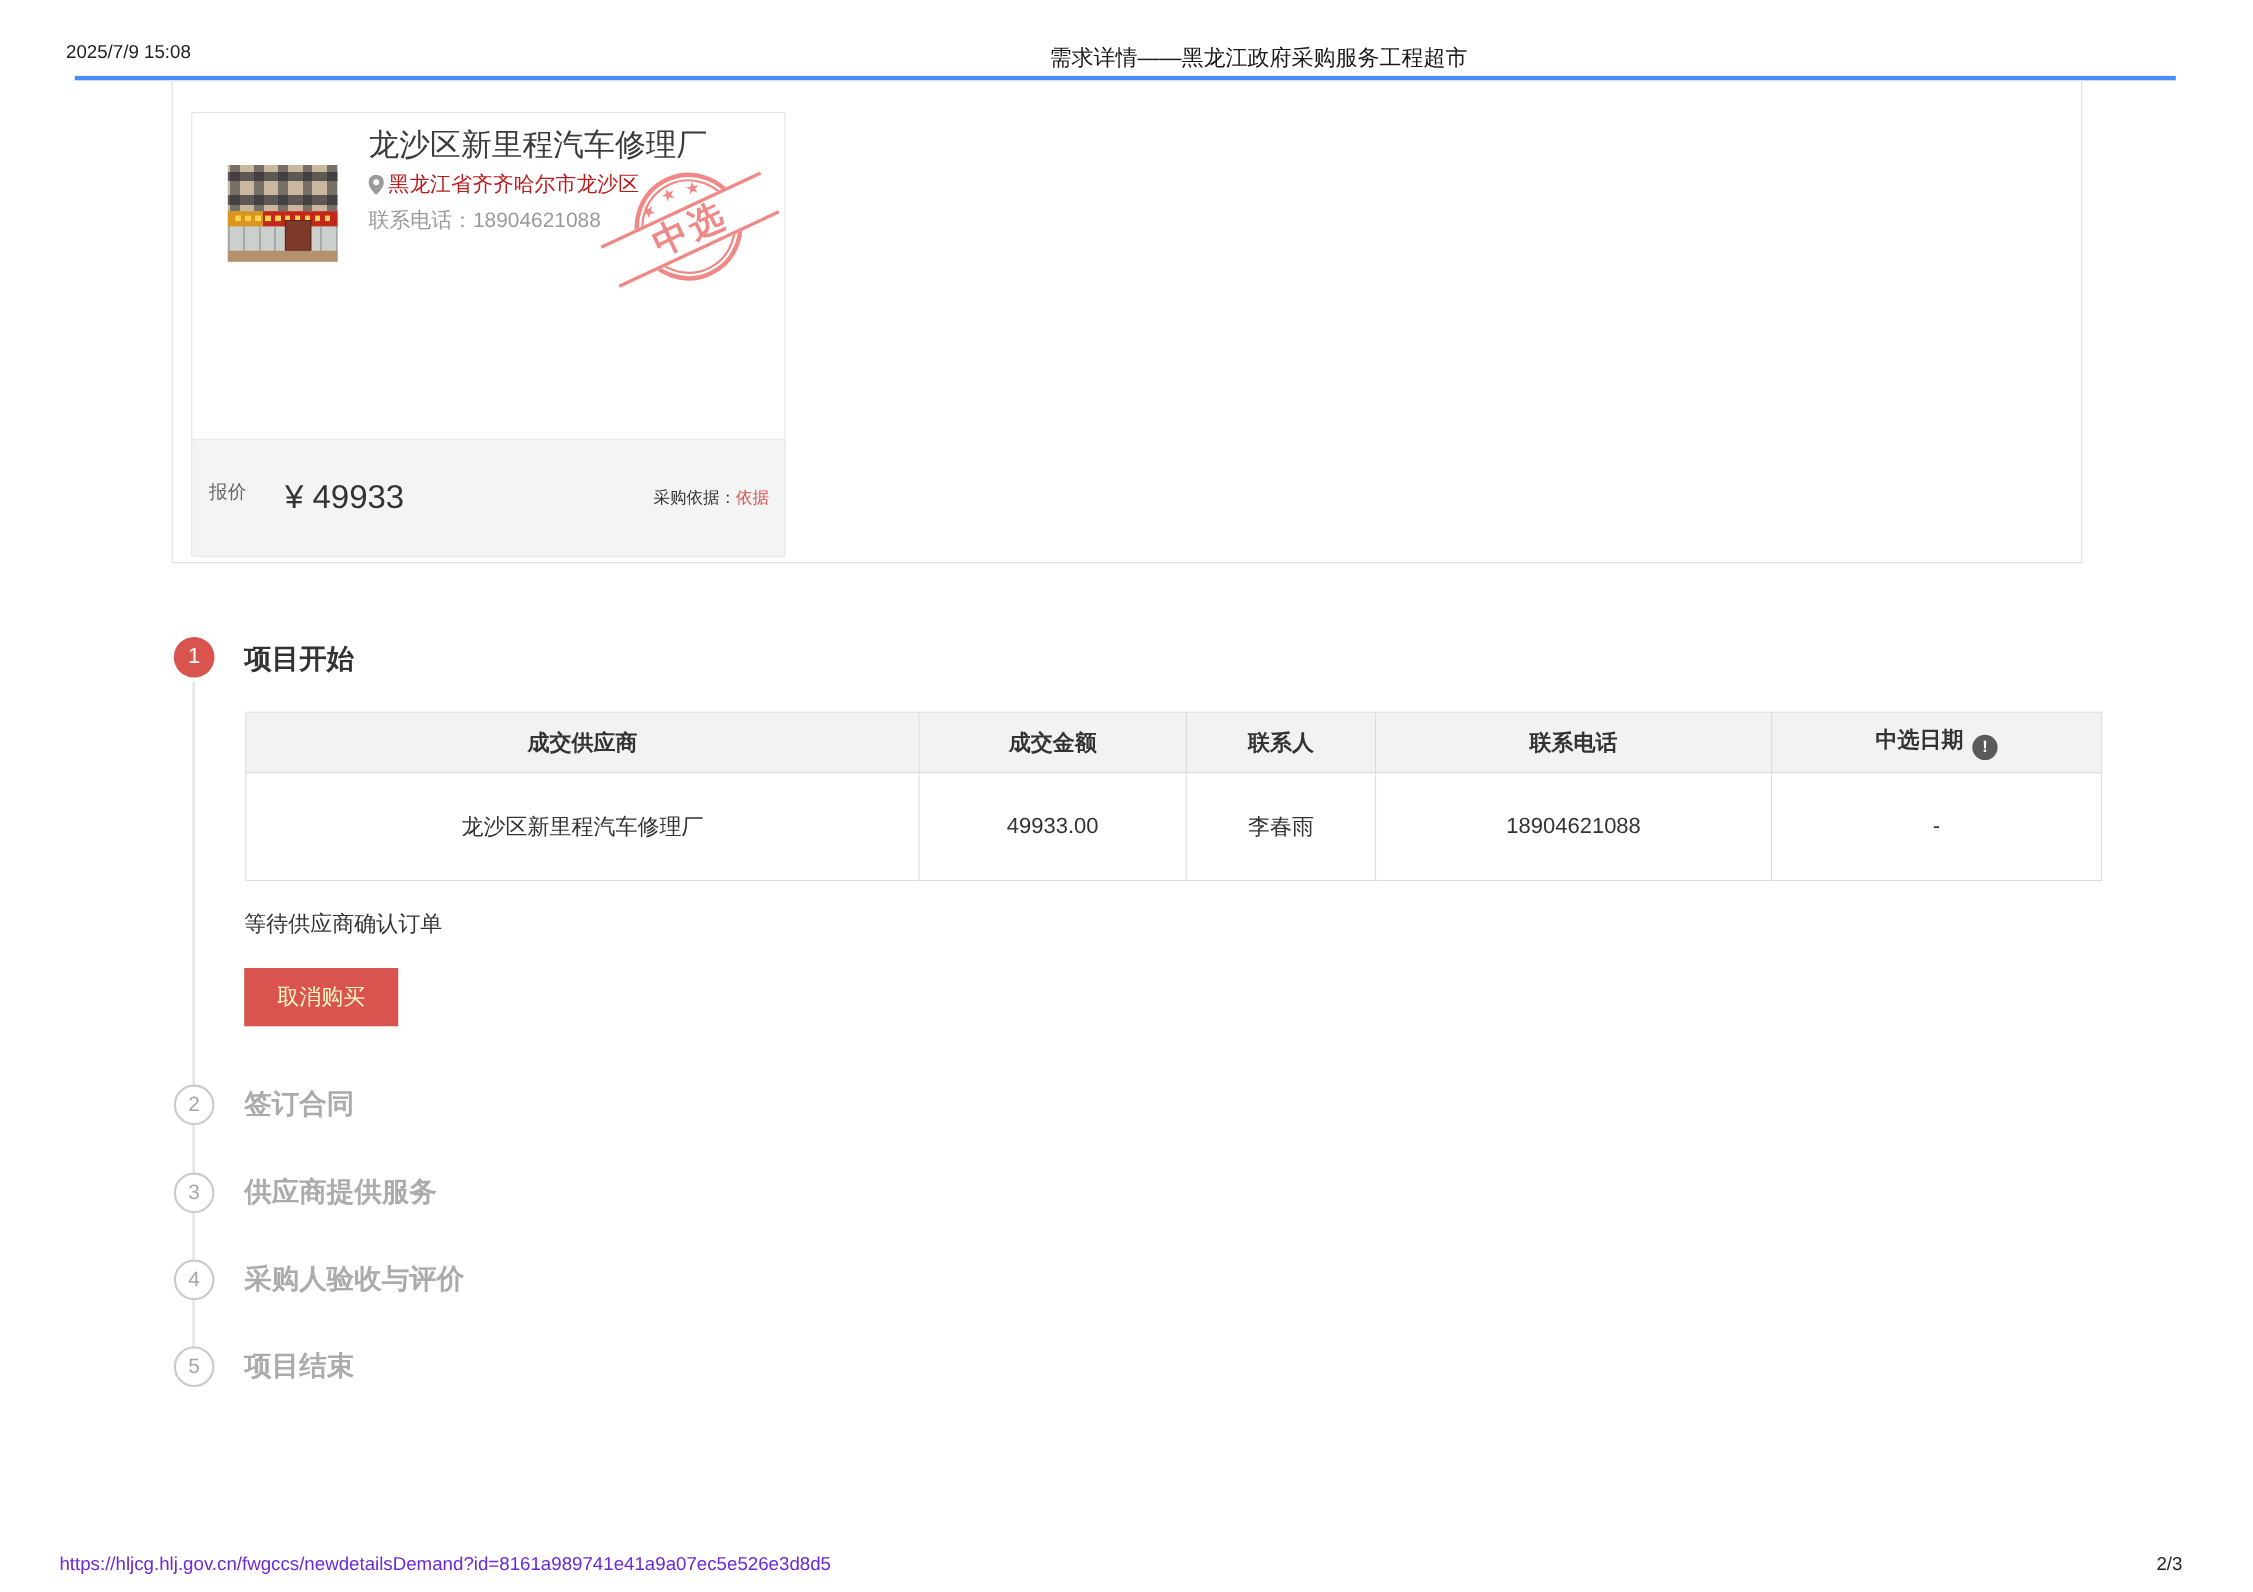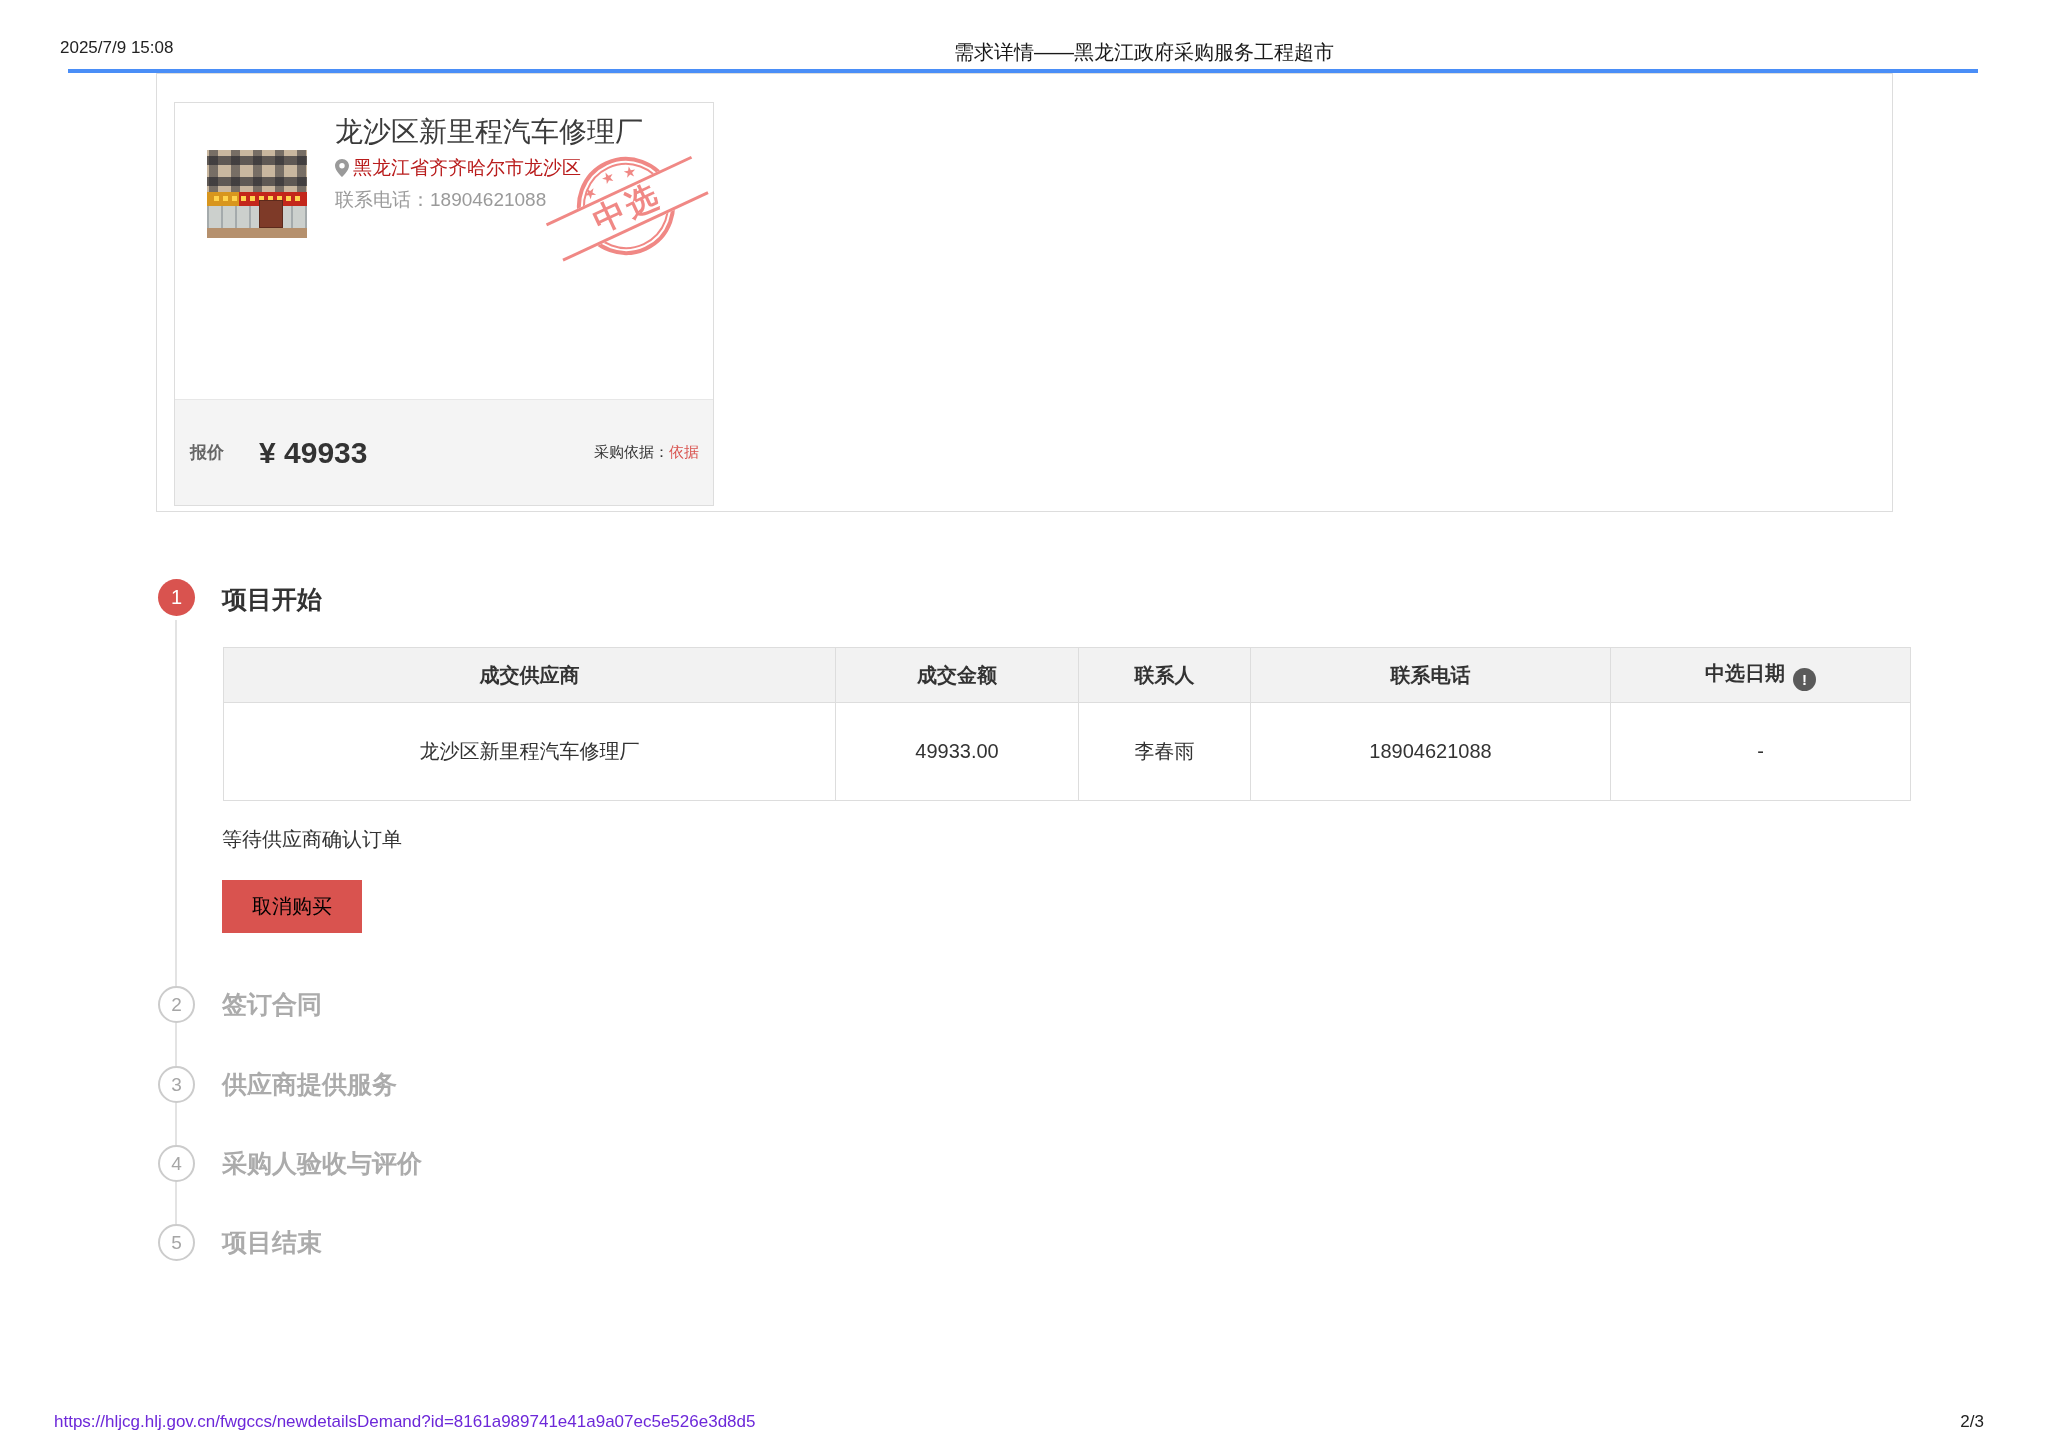--- a/index.html
+++ b/index.html
@@ -48,21 +48,21 @@
   .stamp-circle::after{content:"";position:absolute;inset:2px;border:2px solid var(--stamp_red,#ee7470);border-radius:50%;}
   .stamp-stars{position:absolute;left:0;top:36px;width:100%;text-align:center;font-size:15px;letter-spacing:9px;line-height:15px;}
   .stamp-stars .s-l{display:inline-block;transform:translateY(3px) rotate(-15deg);}
   .stamp-stars .s-m{display:inline-block;transform:translateY(-2px);}
   .stamp-stars .s-r{display:inline-block;transform:translateY(3px) rotate(15deg);}
   .stamp-band{position:absolute;left:0;top:57px;width:160px;height:42px;background:#fff;border-top:3px solid var(--stamp_red,#ee7470);border-bottom:3px solid var(--stamp_red,#ee7470);display:flex;align-items:center;justify-content:center;}
   .stamp-text{font-size:32px;font-weight:bold;letter-spacing:3px;}
 
   
   .card-footer{position:absolute;left:0;right:0;bottom:0;height:106px;background:#f4f4f4;border-top:1px solid #e7e7e7;display:flex;align-items:center;justify-content:space-between;padding:0 14px 0 15px;}
-  .quote{display:flex;align-items:center;gap:6px;font-weight:bold;}
+  .quote{display:flex;align-items:flex-start;gap:6px;}
   .quote-label{font-size:17px;color:#666;}
   .quote-amount{font-size:30px;color:#333;margin-left:29px;}
   .basis{font-size:15px;color:#333;}
   .basis-link{color:var(--link_red,#d9534f);cursor:pointer;}
 
   
   .tl-line{position:absolute;left:175px;top:620px;width:2px;height:620px;background:#e3e3e3;}
   .step-circle{position:absolute;left:158px;width:37px;height:37px;border-radius:50%;display:flex;align-items:center;justify-content:center;font-size:20px;z-index:1;}
   .step-circle.active{background:var(--danger_red,#d9534f);color:#fff;}
   .step-circle.idle{background:#fff;border:2px solid #ccc;color:#a6a6a6;font-size:19px;}
@@ -76,21 +76,21 @@
   .c5{top:1224px;} .l5{top:1224px;}
 
   
   .order-table{position:absolute;left:223px;top:647px;width:1687px;border-collapse:collapse;table-layout:fixed;background:#fff;}
   .order-table th,.order-table td{border:1px solid #ddd;text-align:center;font-size:20px;color:#333;}
   .order-table th{background:#f2f2f2;height:55px;font-weight:bold;}
   .order-table td{height:98px;font-weight:normal;}
   .info-icon{display:inline-flex;align-items:center;justify-content:center;width:23px;height:23px;border-radius:50%;background:#5a5a5a;color:#fff;font-size:15px;font-weight:bold;margin-left:8px;vertical-align:-5px;cursor:pointer;}
 
   .status-text{position:absolute;left:222px;top:826px;font-size:20px;color:#333;}
-  .cancel-btn{position:absolute;left:222px;top:880px;width:140px;height:53px;background:var(--danger_red,#d9534f);color:#000000;font-size:20px;border:none;cursor:pointer;font-family:inherit;}
+  .cancel-btn{position:absolute;left:222px;top:880px;width:140px;height:53px;background:var(--danger_red,#d9534f);color:#fef9c3;font-size:20px;border:none;cursor:pointer;font-family:inherit;}
 
   
   .print-url{position:absolute;left:54px;top:1412px;font-size:17px;color:#6d28d9;}
   .print-page{position:absolute;right:64px;top:1412px;font-size:17px;color:#222;}
 </style>
 </head>
 <body>
 
 <div class="page">
 

